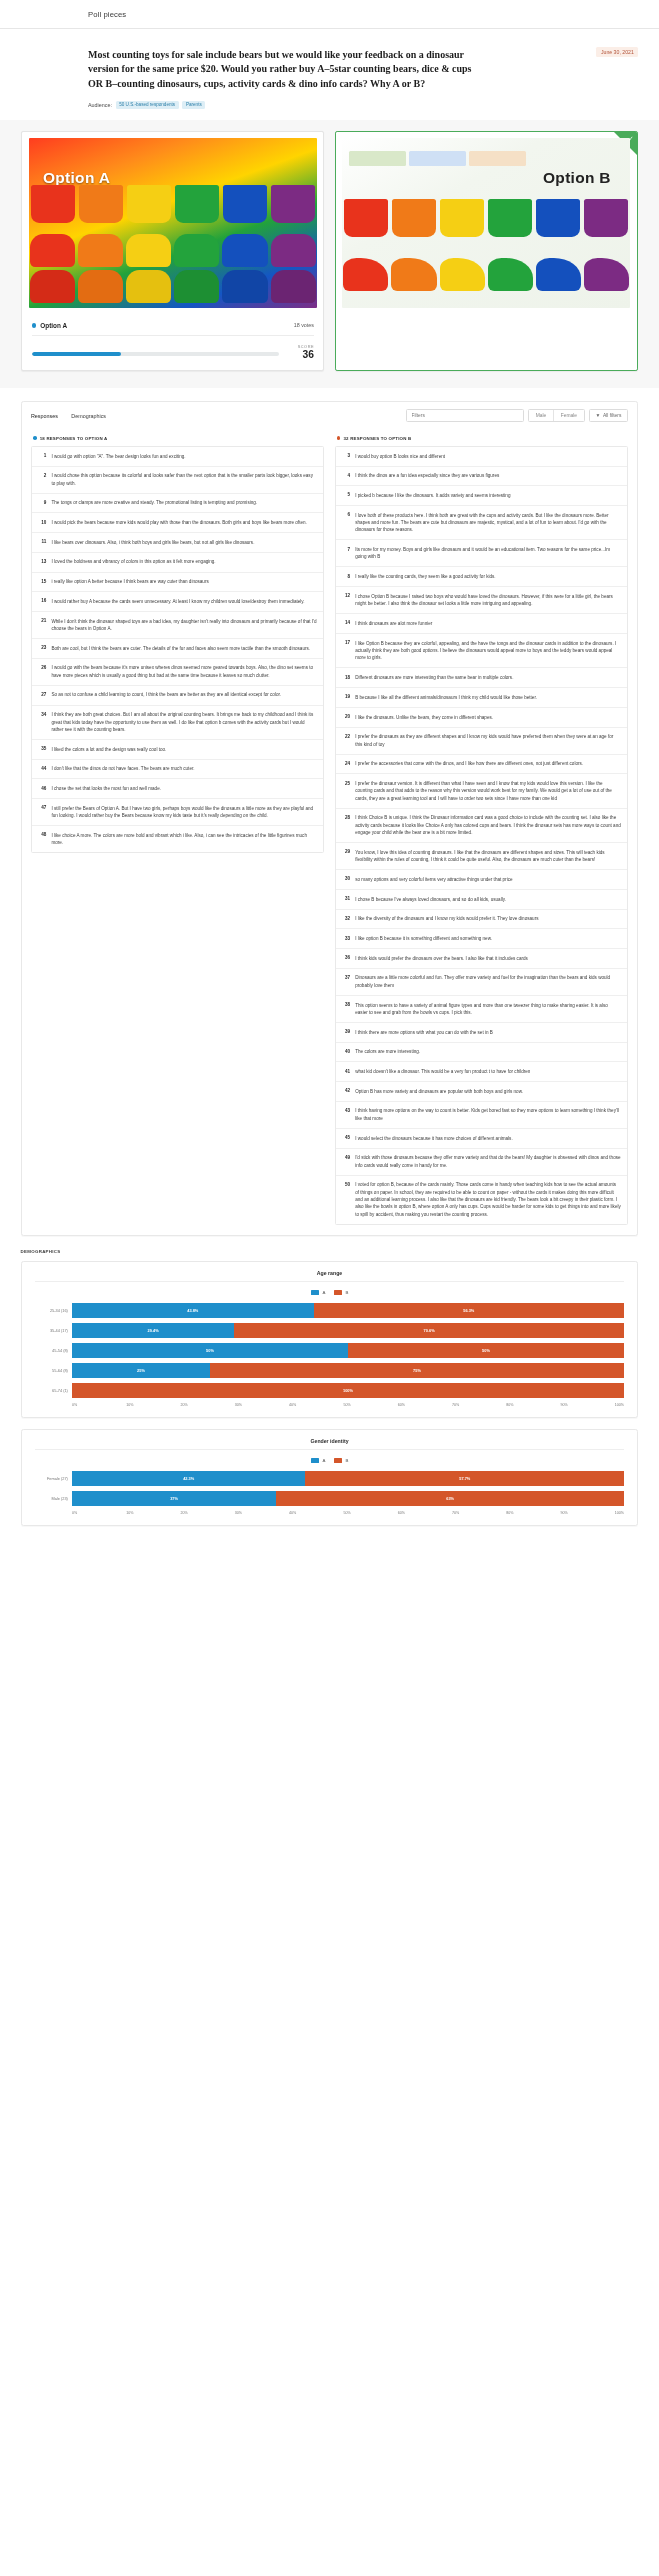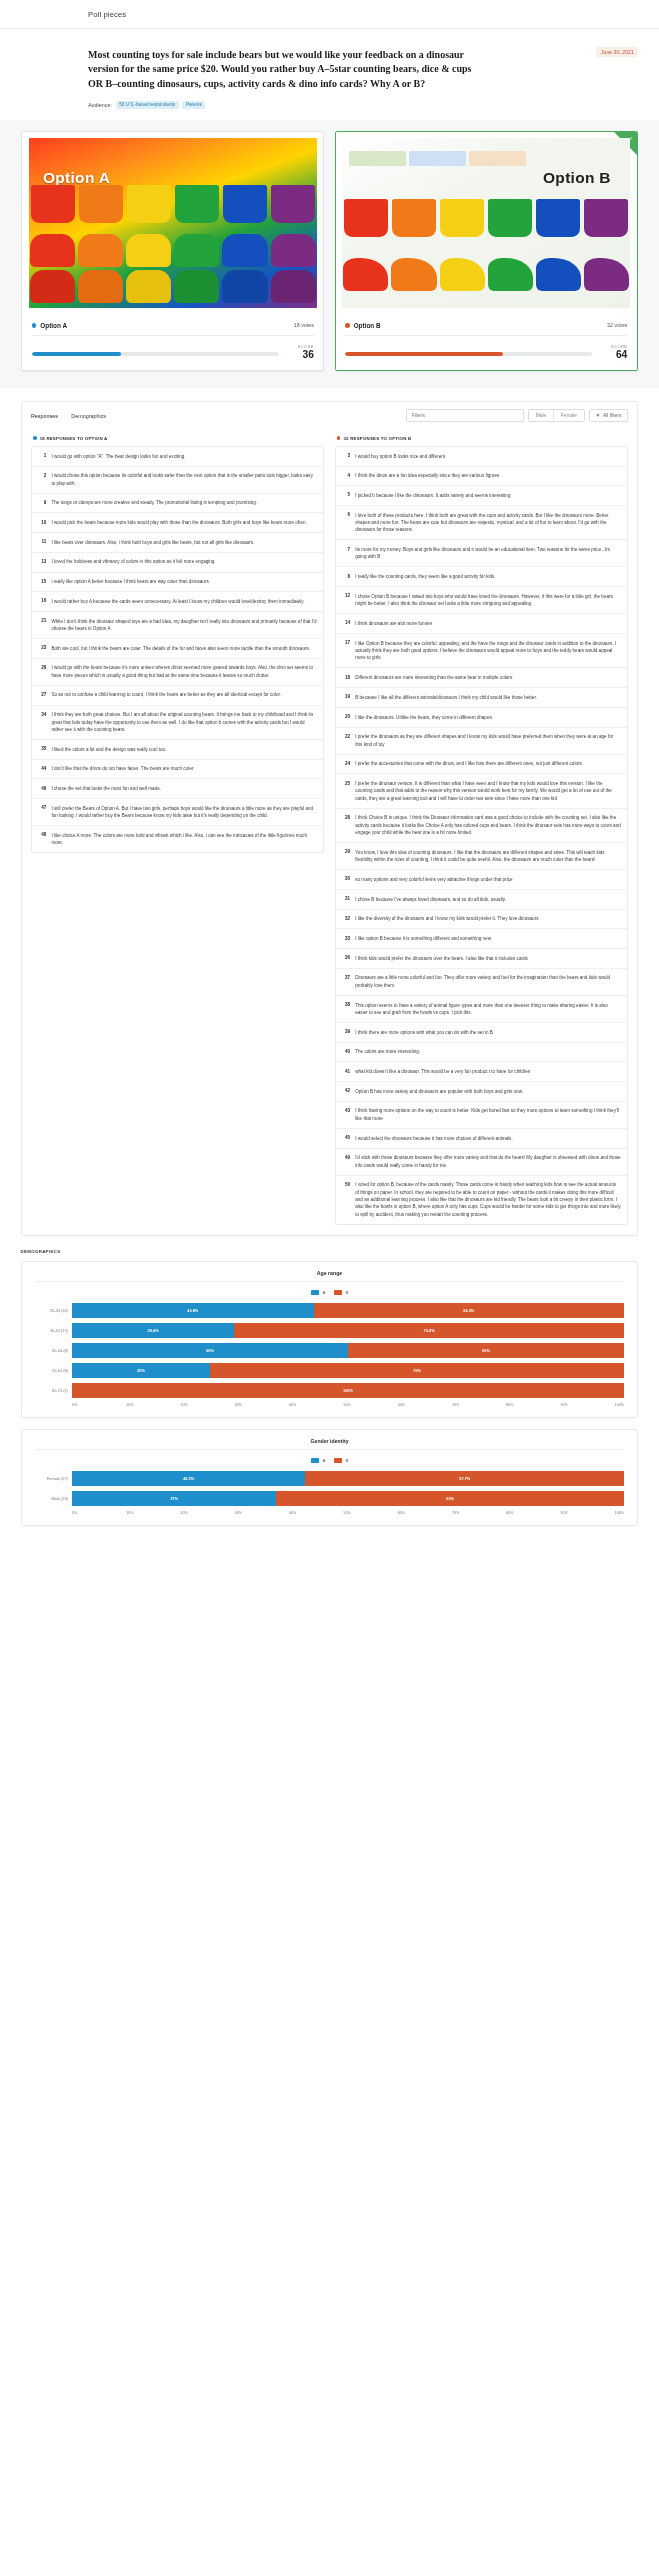--- a/index.html
+++ b/index.html
@@ -256,38 +256,20 @@
         </div>
         <div class="toy-strip" style="top:120px;">
           <div class="toy" style="background:#e8331c; border-radius:30% 60% 6.2px 6.2px;"></div>
           <div class="toy" style="background:#f07a18; border-radius:30% 60% 6.2px 6.2px;"></div>
           <div class="toy" style="background:#f5cf14; border-radius:30% 60% 6.2px 6.2px;"></div>
           <div class="toy" style="background:#23a33c; border-radius:30% 60% 6.2px 6.2px;"></div>
           <div class="toy" style="background:#1450bd; border-radius:30% 60% 6.2px 6.2px;"></div>
           <div class="toy" style="background:#7c2b83; border-radius:30% 60% 6.2px 6.2px;"></div>
         </div>
       </div>
-      <div class="opt-meta">
-        <div class="opt-meta-top">
-          <div class="opt-name">
-            <span class="dot b"></span>
-            <span>Option B</span>
-          </div>
-          <span class="votes">32 votes</span>
-        </div>
-        <div class="score-block">
-          <div class="bar-track">
-            <div class="bar-fill b" style="width:64%"></div>
-          </div>
-          <div class="score-side">
-            <div class="score-cap">SCORE</div>
-            <div class="score-val">64</div>
-          </div>
-        </div>
-      </div>
     </div>
 
   </div>
 </div>
 
 <div class="panel-wrap">
   <div class="panel">
 
     <div class="panel-head">
       <div class="tabs">

